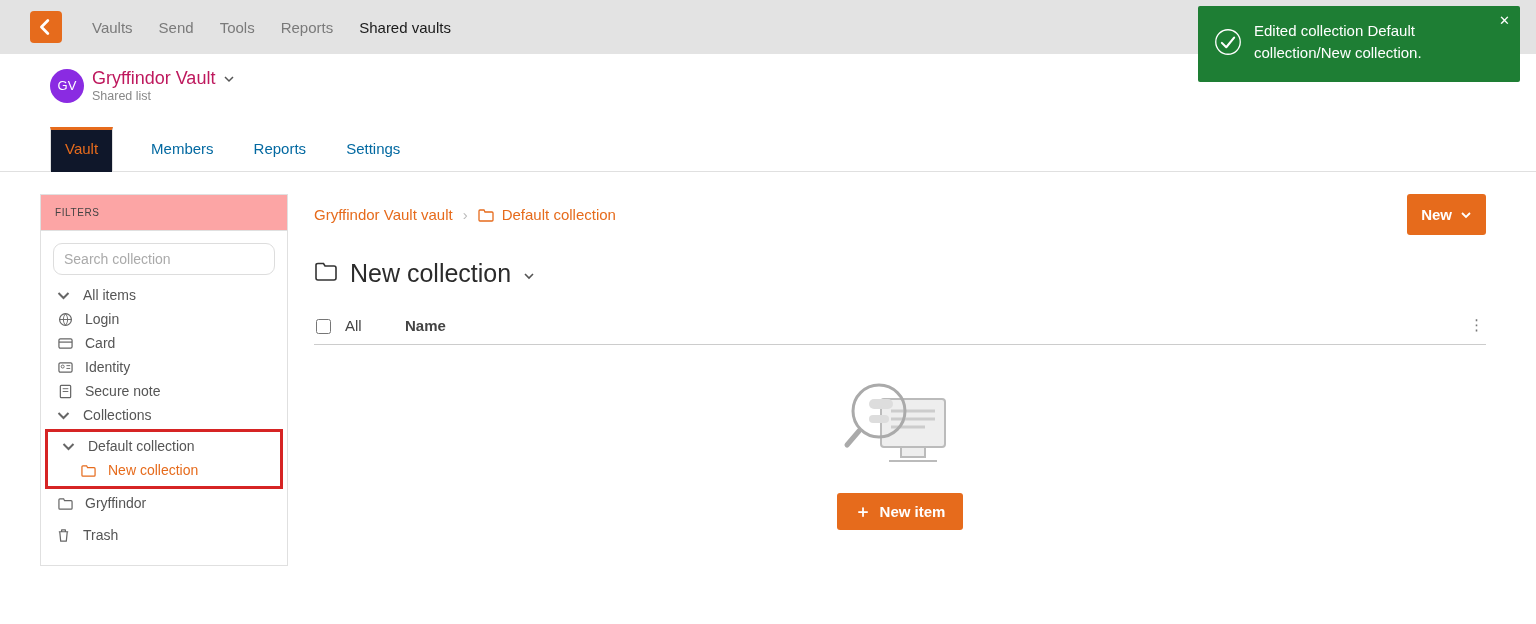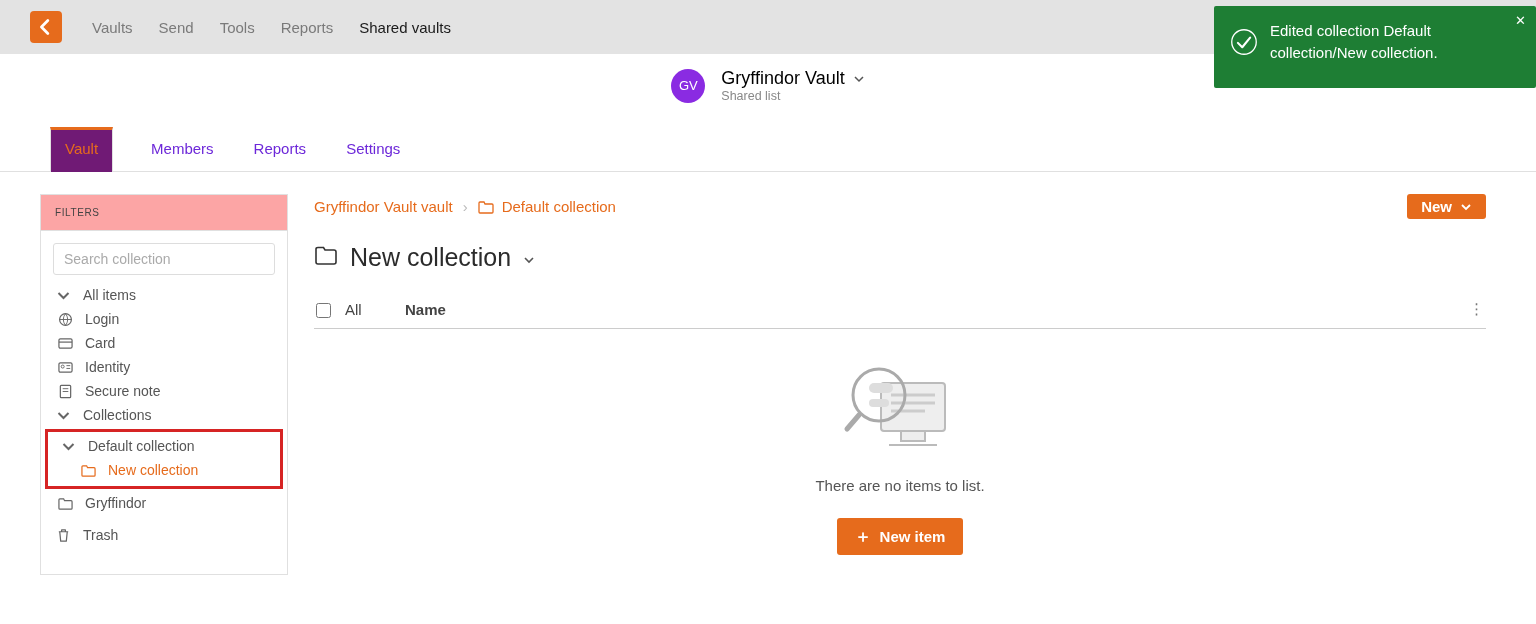--- a/index.html
+++ b/index.html
@@ -30,68 +30,68 @@
     width: 22px; height: 22px; border-radius: 50%;
     background: #8ce08c; color: #2a7d2a;
     font-size: 9px; display: flex; align-items: center; justify-content: center;
     font-weight: 600;
   }
   .dropdown-caret { color: #aaa; font-size: 11px; }
 
   
   .toast {
     position: absolute;
-    top: 6px; right: 0;
+    top: 6px; right: 16px;
     width: 322px;
     background: #1e7e34;
     color: #fff;
-    padding: 14px 34px 24px 56px;
+    padding: 14px 34px 18px 56px;
     border-radius: 2px;
     font-size: 15px;
     line-height: 1.45;
     z-index: 10;
   }
   .toast-check {
     position: absolute; left: 16px; top: 22px;
     width: 28px; height: 28px;
   }
   .toast-close {
     position: absolute; top: 6px; right: 10px;
     color: #fff; cursor: pointer; font-size: 13px;
   }
 
   
   .subheader {
     padding: 14px 50px 0 50px;
     border-bottom: 1px solid #e0e0e0;
   }
-  .vault-title-row { display: flex; align-items: center; gap: 16px; justify-content: center; }
+  .vault-title-row { display: flex; align-items: center; gap: 8px; }
   .vault-avatar {
     width: 34px; height: 34px; border-radius: 50%;
     background: #8a2be2; color: #fff;
     display: flex; align-items: center; justify-content: center;
     font-size: 13px; font-weight: 500;
   }
   .vault-title-col { display: flex; flex-direction: column; }
-  .vault-name-line { display: flex; align-items: center; gap: 8px; font-size: 18px; color: #000000; }
+  .vault-name-line { display: flex; align-items: center; gap: 8px; font-size: 18px; color: #be185d; }
   .vault-subtitle { font-size: 12.5px; color: #888; }
   .tabs { display: flex; gap: 36px; margin-top: 24px; }
   .tab {
     padding: 10px 2px 14px 2px;
     font-size: 15px;
-    color: #6d28d9;
+    color: #0369a1;
     cursor: pointer;
     border-top: 3px solid transparent;
   }
   .tab.active {
     color: #e66b1c;
     border-top: 3px solid #e66b1c;
     border-left: 1px solid #e0e0e0;
     border-right: 1px solid #e0e0e0;
-    background: #701a75;
+    background: #0f172a;
     margin-bottom: -1px;
     padding-left: 14px; padding-right: 14px;
   }
 
   
   .main-split {
     display: flex;
     padding: 22px 50px 0 40px;
     gap: 26px;
   }
@@ -106,21 +106,21 @@
     font-size: 10px;
     letter-spacing: .6px;
     color: #444;
     border-bottom: 1px solid #e0e0e0;
   }
   .sidebar-search-wrap { padding: 12px 12px 8px 12px; }
   .sidebar-search {
     width: 100%;
     padding: 7px 10px;
     border: 1px solid #ddd;
-    border-radius: 3px;
+    border-radius: 9px;
     font-size: 14px;
     color: #0f172a;
   }
   .sidebar-search::placeholder { color: #aaa; }
   .filter-list { padding: 0 10px 18px 10px; }
   .filter-item {
     display: flex; align-items: center; gap: 12px;
     padding: 4px 4px;
     font-size: 14px; color: #555; cursor: pointer;
   }
@@ -141,21 +141,21 @@
     display: flex; align-items: center; justify-content: space-between;
     margin-bottom: 24px;
   }
   .crumb-left { display: flex; align-items: center; gap: 10px; font-size: 15px; }
   .crumb-link { color: #e66b1c; cursor: pointer; }
   .crumb-sep { color: #bbb; }
   .crumb-current { display: flex; align-items: center; gap: 8px; color: #e66b1c; }
   .new-btn {
     background: #e66b1c; color: #fff;
     border: none; border-radius: 3px;
-    padding: 4px 14px;
+    padding: 12px 14px;
     font-size: 15px; font-weight: 600;
     display: inline-flex; align-items: center; gap: 8px;
     cursor: pointer;
   }
   .page-title-row { display: flex; align-items: center; gap: 12px; font-size: 25px; color: #2b2b2b; margin-bottom: 18px; }
   .page-title-row .icn svg { width: 24px; height: 22px; color: #333; }
 
   
   .table-head {
     display: flex; align-items: flex-end;
@@ -397,20 +397,19 @@
           <line x1="56" y1="48" x2="100" y2="48" stroke="#ccc" stroke-width="3"></line>
           <line x1="56" y1="56" x2="90" y2="56" stroke="#ccc" stroke-width="3"></line>
           <rect x="66" y="76" width="24" height="10" fill="#eee" stroke="#bbb" stroke-width="2"></rect>
           <line x1="54" y1="90" x2="102" y2="90" stroke="#bbb" stroke-width="2"></line>
           <circle cx="44" cy="40" r="26" fill="none" stroke="#aaa" stroke-width="3"></circle>
           <rect x="34" y="28" width="24" height="10" rx="5" fill="#ddd"></rect>
           <rect x="34" y="44" width="20" height="8" rx="4" fill="#ddd"></rect>
           <line x1="24" y1="60" x2="12" y2="74" stroke="#aaa" stroke-width="5" stroke-linecap="round"></line>
         </svg>
       </div>
-      <div class="empty-text">There are no items to list.</div>
       <button class="new-item-btn">
         <span style="font-size:17px;line-height:1">＋</span>
         <span>New item</span>
       </button>
     </div>
   </div>
 </div>
 
 </body></html>

